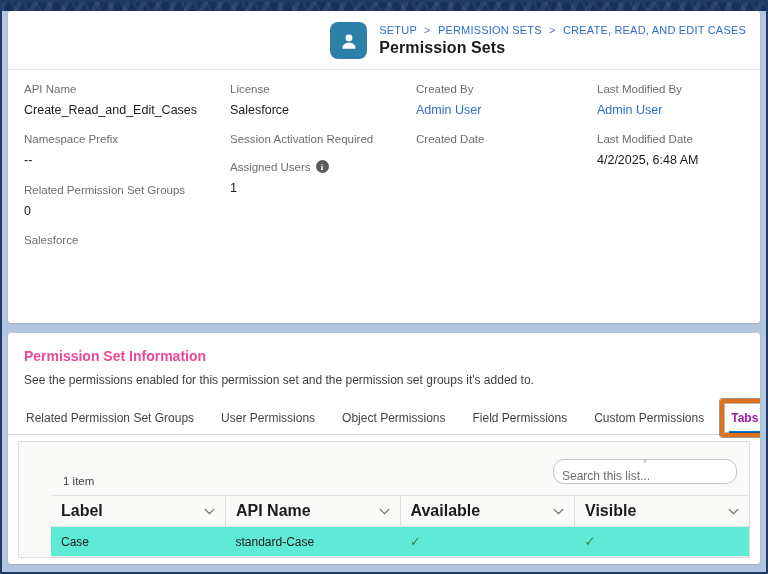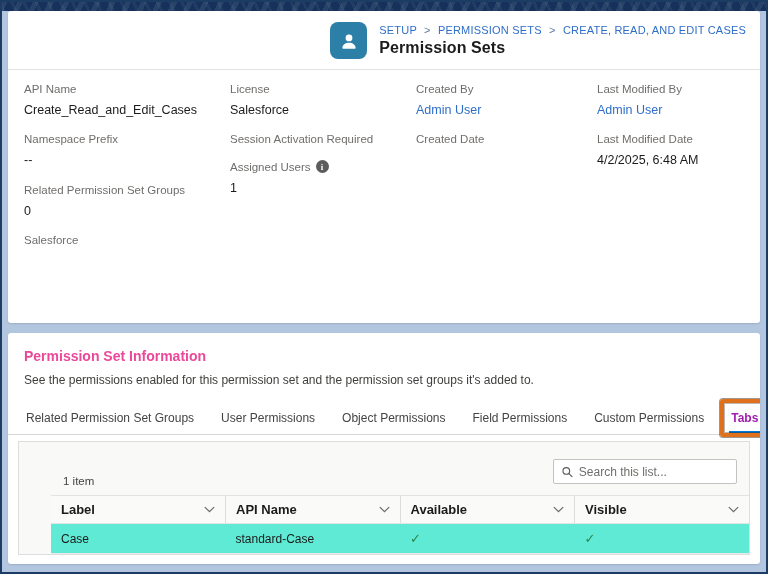--- a/index.html
+++ b/index.html
@@ -72,33 +72,33 @@
     border:4px solid #e0711c; border-radius:3px;
     box-shadow:0 0 0 1px rgba(40,20,0,.45), inset 0 0 0 1px rgba(40,20,0,.3);
     pointer-events:none; z-index:2;
   }
 
   .list-panel { margin:6px 10px 0; border:1px solid #dedede; background:#f9f9f8;padding-left:32px; }
   .toolbar { height:53px; display:flex; justify-content:space-between; align-items:flex-end; padding:0 12px; }
   .item-count { font-size:11.5px; color:#444; margin-bottom:8px; }
   .searchbox {
     width:184px; height:25px; margin-bottom:11px;
-    border:1px solid #c3c3c3; border-radius:2px; background:#fff;
-    display:flex; align-items:center; gap:6px; padding:0 8px;
+    border:1px solid #c3c3c3; border-radius:11px; background:#fff;
+    display:flex; align-items:center; gap:6px; padding:0 8px;flex-direction:column;
   }
   .searchbox input {
     border:none; outline:none; background:transparent;
     font-size:12px; color:#444; width:100%;
     font-family:"Liberation Sans","DejaVu Sans",sans-serif;
   }
   .searchbox input::placeholder { color:#706e6b; }
 
   table.grid { width:100%; border-collapse:collapse; table-layout:fixed; }
   table.grid th {
-    background:#fafaf9; text-align:left; font-size:13px; font-weight:700; color:#1b1b1b;
+    background:#fafaf9; text-align:left; font-size:16px; font-weight:700; color:#1b1b1b;
     padding:6px 10px; border-top:1px solid #e3e3e3; border-bottom:1px solid #e3e3e3;
     cursor:pointer;
   }
   table.grid th + th { border-left:1px solid #dcdcdc; }
   .th-inner { display:flex; justify-content:space-between; align-items:center; }
   .chev { color:#706e6b; flex:0 0 auto; display:inline-flex; }
   table.grid td {
     background:#5eead4; font-size:12px; color:#1b1b1b;
     padding:7px 10px; border-bottom:1px solid #e8e8e8;
   }

